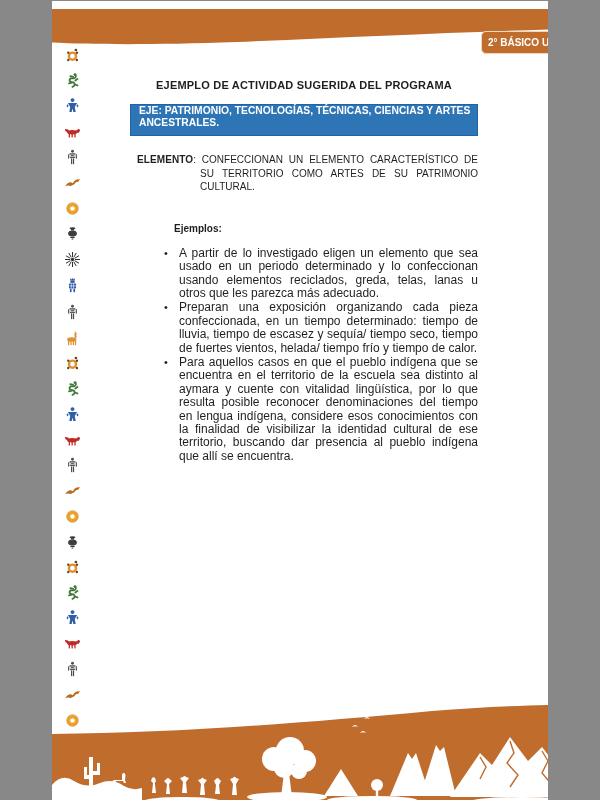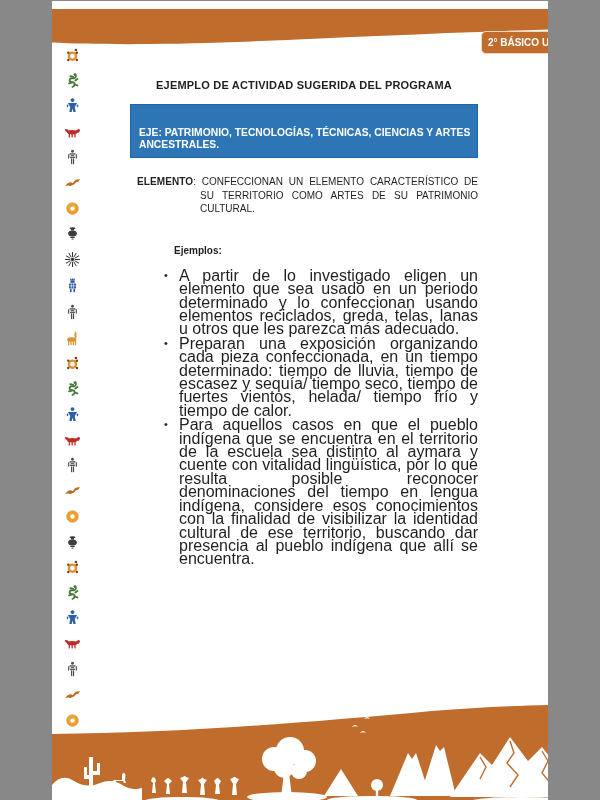--- a/index.html
+++ b/index.html
@@ -23,29 +23,29 @@
   .side-col.right{left:564px;top:44px;width:27px;height:650px;}
   .side-icon{width:17px;height:17px;display:block;}
   .i-fox,.i-condor,.i-llama{width:21px;}
   .i-totem,.i-robot{height:19px;}
   
   .content{position:absolute;left:78px;right:70px;top:70px;}
   .page-title{margin:8px 0 0 0;text-align:center;font-size:11px;font-weight:bold;letter-spacing:.2px;}
   .eje-bar{
     margin-top:13px;background:#2e75b6;border:1.6px solid #2262a6;
     color:#ffffff;font-weight:bold;font-size:10.3px;
-    padding:22px 6px 6px 8px;line-height:12px;
+    padding:0 6px 6px 8px;line-height:12px;
   }
   .actividad{
     margin:17px 0 0 7px;font-size:10px;line-height:13.6px;text-align:justify;
     padding-left:63px;text-indent:-63px;
   }
   .actividad b{letter-spacing:.1px;}
   .ejemplos-heading{margin:29px 0 0 0;font-size:10px;font-weight:bold;padding-left:44px;}
-  .bullet-list{list-style:none;margin:13px 0 0 34px;padding:0;font-size:16px;line-height:13.4px;}
+  .bullet-list{list-style:none;margin:13px 0 0 34px;padding:0;font-size:12px;line-height:13.4px;}
   .bullet-list li{position:relative;padding-left:15px;text-align:justify;margin-bottom:1px;}
   .bullet-list li::before{content:"•";position:absolute;left:0;top:0;font-size:11px;}
   
   .footer{position:absolute;left:0;top:700px;width:600px;height:100px;}
   .hidden-defs{position:absolute;width:0;height:0;overflow:hidden;}
 </style>
 </head>
 <body>
 
 <div class="page">

